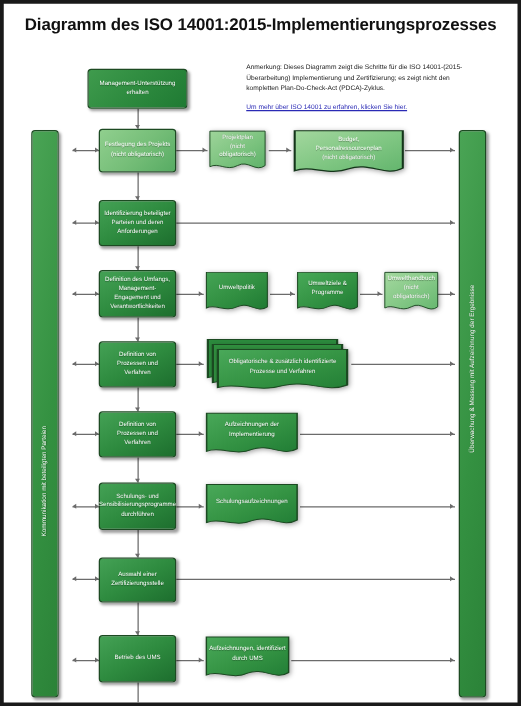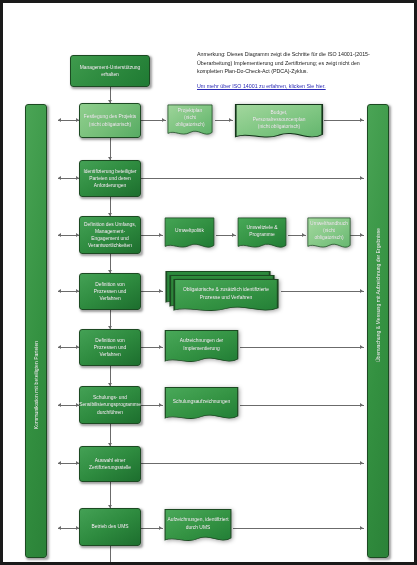--- a/index.html
+++ b/index.html
@@ -195,20 +195,21 @@
 </head>
 <body>
 
 <div id="page">
 
   <div class="top-rule"></div>
   <div class="bottom-rule"></div>
   <div class="left-rule"></div>
   <div class="right-rule"></div>
 
+  <div id="title">Diagramm des ISO 14001:2015-Implementierungsprozesses</div>
 
   <div id="note">Anmerkung: Dieses Diagramm zeigt die Schritte für die ISO 14001-(2015-Überarbeitung) Implementierung und Zertifizierung; es zeigt nicht den kompletten Plan-Do-Check-Act (PDCA)-Zyklus.</div>
   <div id="note-link">Um mehr über ISO 14001 zu erfahren, klicken Sie hier.</div>
 
   <div class="conn conn-h" style="left:58px; top:120px; width:22px;"></div>
   <div class="arrow arrow-l" style="left:58px; top:118px;"></div>
   <div class="arrow arrow-r" style="left:76px; top:118px;"></div>
 
   <div class="conn conn-h" style="left:58px; top:178px; width:22px;"></div>
   <div class="arrow arrow-l" style="left:58px; top:176px;"></div>

